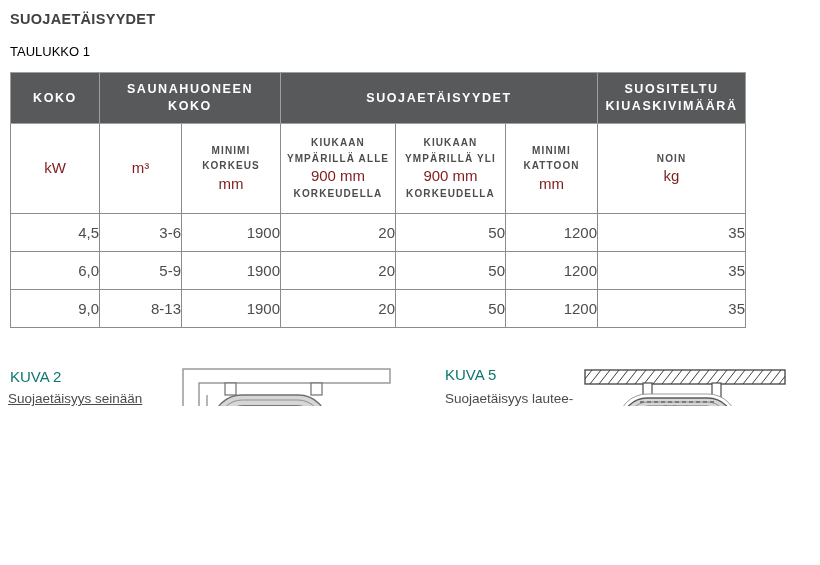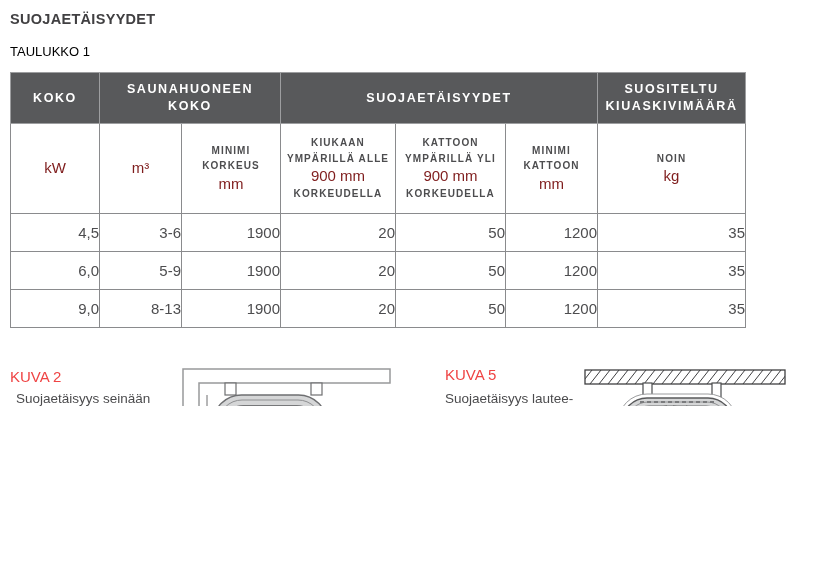--- a/index.html
+++ b/index.html
@@ -15,24 +15,24 @@
   tr.group-row th{
     background:#58595b;color:#ffffff;height:50px;
     font-size:12.5px;font-weight:700;letter-spacing:1.6px;line-height:1.35;
     border:1px solid #9d9ea0;padding:0 6px;
   }
   tr.sub-row th{height:85px;background:#fff;font-weight:400;padding:2px 3px;}
   .caps{font-size:10px;font-weight:700;letter-spacing:1.1px;color:#4d4d4f;line-height:1.55;}
   .unit{font-size:15px;font-weight:400;color:#7f1d1d;line-height:1.35;}
   table.spec td{height:37px;font-size:15px;color:#4d4d4f;text-align:right;}
 
-  .fig-label{position:absolute;font-size:15px;color:#ef4444;}
+  .fig-label{position:absolute;font-size:15px;color:#0f766e;}
   .fig-text{position:absolute;font-size:13.5px;line-height:16.4px;color:#4b4b4d;white-space:pre-line;}
   #kuva2-label{left:10px;top:368px;}
-  #kuva2-caption{left:16px;top:391px;}
+  #kuva2-caption{left:8px;top:391px;text-decoration:underline;}
   #kuva3-label{left:445px;top:366px;}
   #kuva3-caption{left:445px;top:391px;width:160px;}
   #kuva3-note{left:445px;top:478px;width:175px;}
   #kuva2-svg{position:absolute;left:180px;top:362px;}
   #kuva3-svg{position:absolute;left:565px;top:362px;}
   svg text{font-family:"Liberation Sans", sans-serif;font-size:13.5px;fill:#4d4d4f;}
 </style>
 </head>
 <body>
 
@@ -73,21 +73,21 @@
           <div class="caps">MINIMI KORKEUS</div>
           <div class="unit">mm</div>
           <div class="caps"></div>
         </th>
         <th>
           <div class="caps">KIUKAAN YMPÄRILLÄ ALLE</div>
           <div class="unit">900 mm</div>
           <div class="caps">KORKEUDELLA</div>
         </th>
         <th>
-          <div class="caps">KATTOON YMPÄRILLÄ YLI</div>
+          <div class="caps">KIUKAAN YMPÄRILLÄ YLI</div>
           <div class="unit">900 mm</div>
           <div class="caps">KORKEUDELLA</div>
         </th>
         <th>
           <div class="caps">MINIMI KATTOON</div>
           <div class="unit">mm</div>
           <div class="caps"></div>
         </th>
         <th>
           <div class="caps">NOIN</div>

